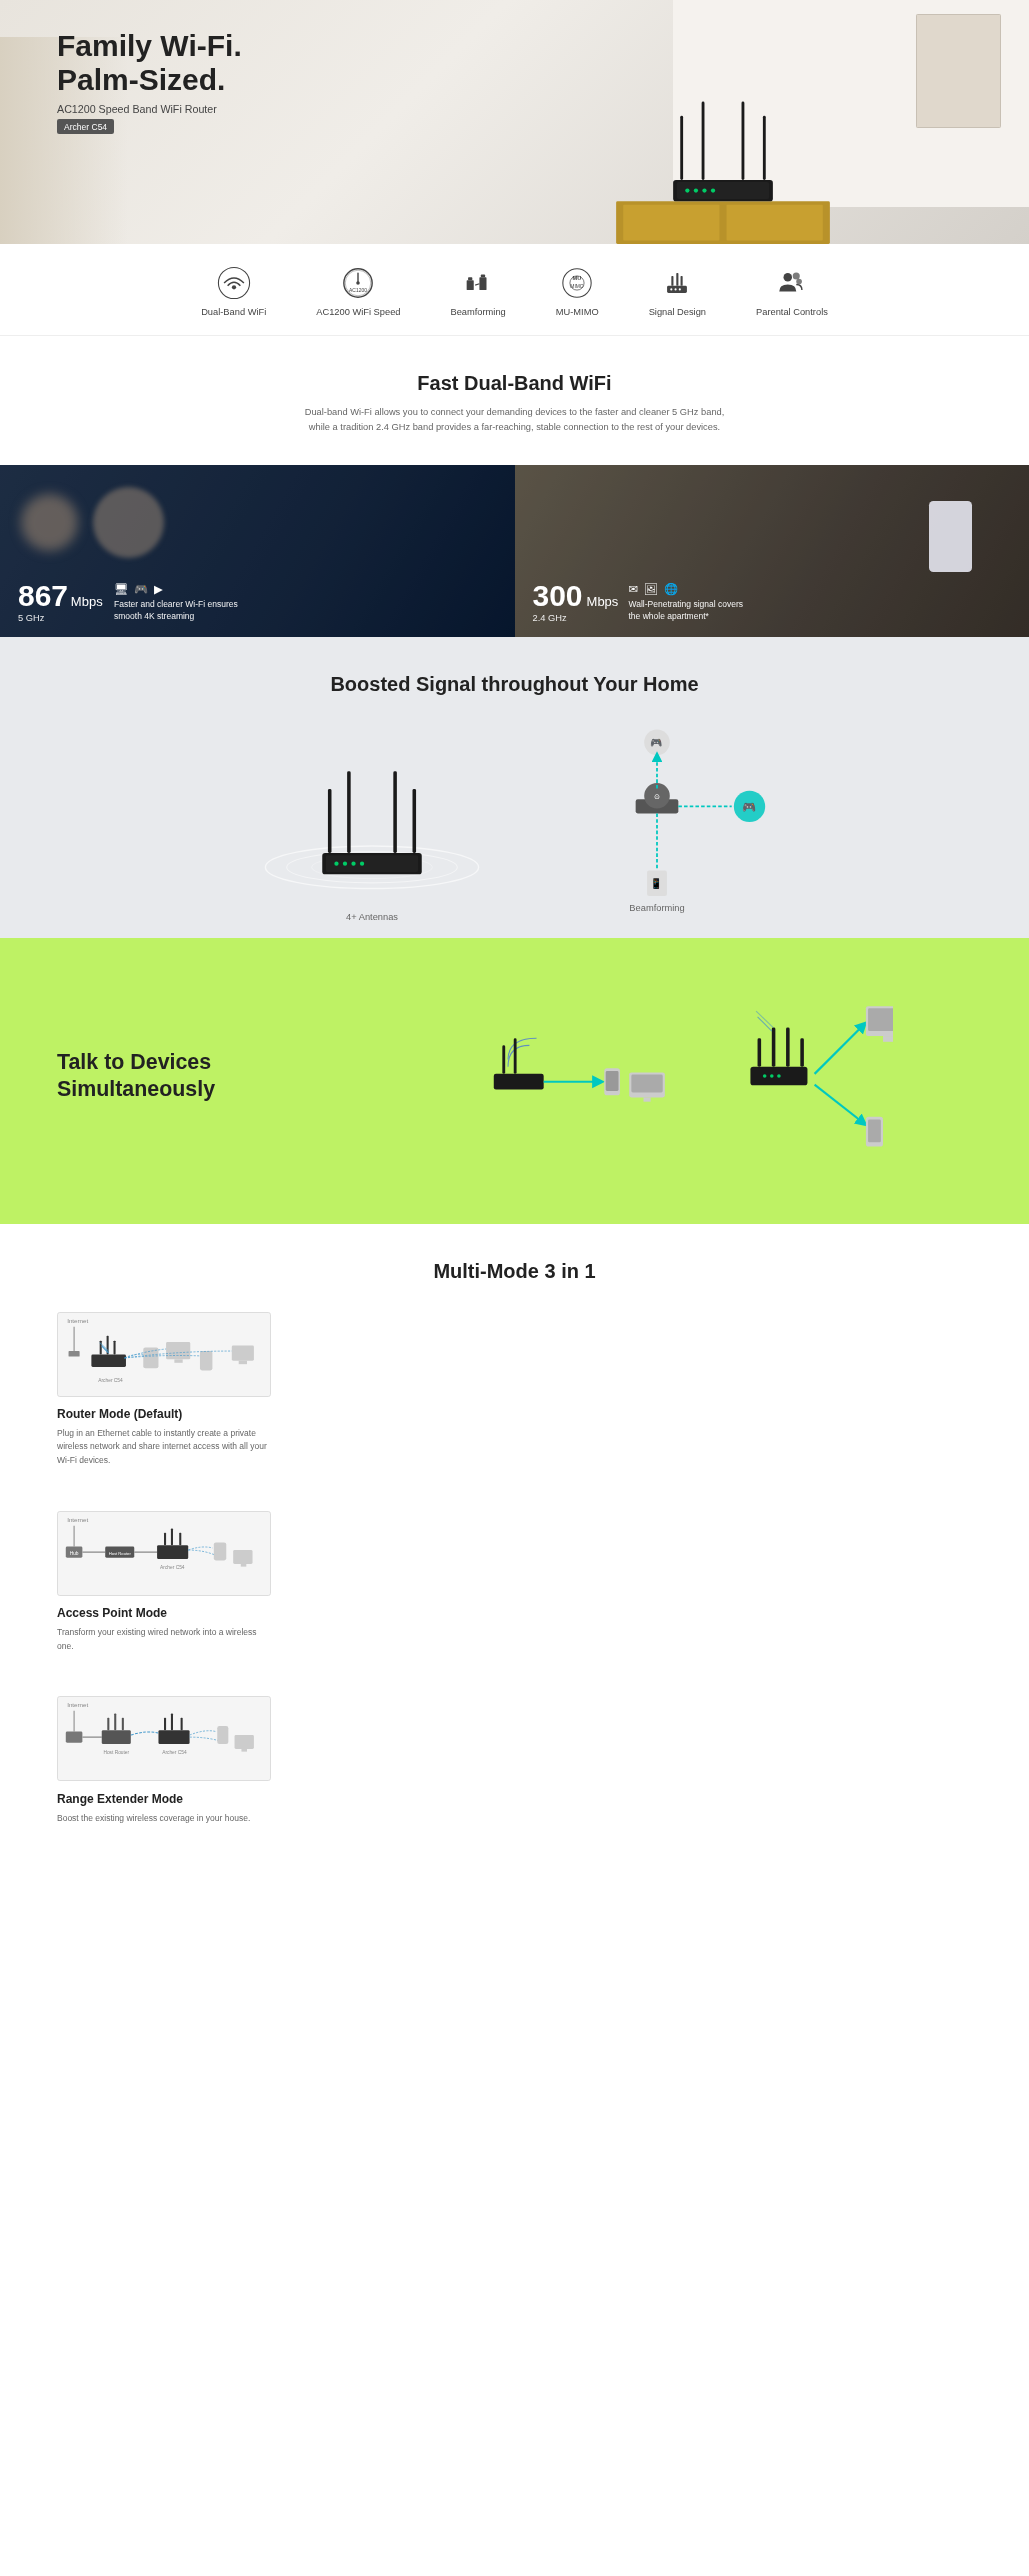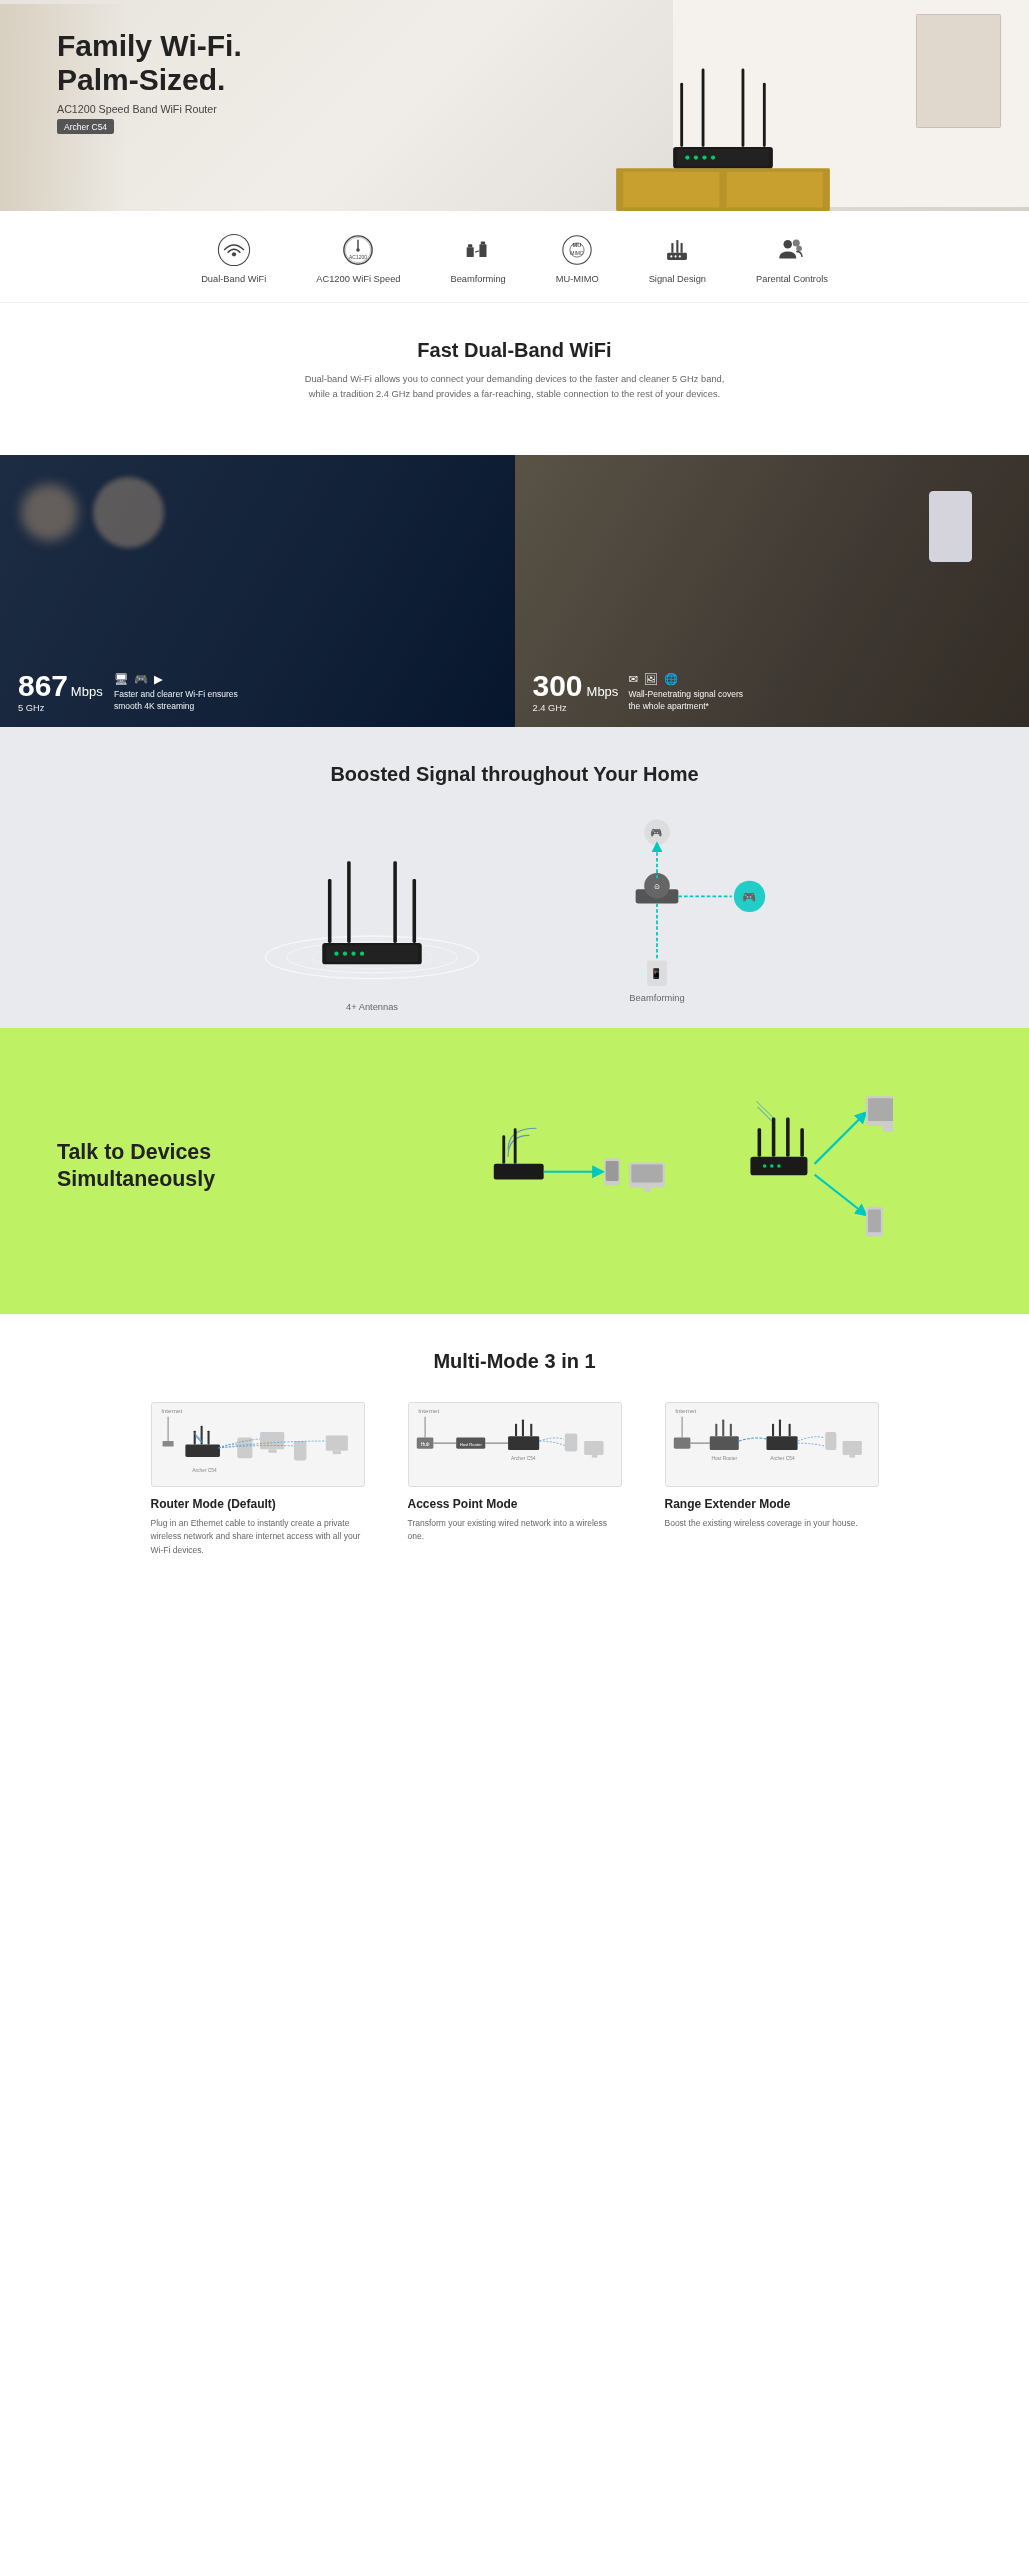--- a/index.html
+++ b/index.html
@@ -2,21 +2,21 @@
 <html style="font-size:11.4px"><head>
   <meta charset="utf-8">
   <style>
     * { box-sizing: border-box; margin: 0; padding: 0; }
     body { font-family: Arial, sans-serif; background: #fff; width: 1029px; overflow-x: hidden; }
 
     
     .hero {
       position: relative;
       width: 100%;
-      height: 211px;
+      height: 244px;
       background: linear-gradient(135deg, #e8e4dd 0%, #f0ede8 40%, #d4d0ca 100%);
       display: flex;
       align-items: center;
       overflow: hidden;
     }
     .hero-content {
       position: absolute;
       left: 57px;
       top: 28.5px;
     }
@@ -103,22 +103,22 @@
       color: #666;
       max-width: 427px;
       margin: 0 auto;
       line-height: 1.6;
     }
 
     
     .dual-band-photos {
       display: flex;
       width: 100%;
-      height: 272px;
-      margin-top: 32px;
+      height: 172px;
+      margin-top: 9px;
     }
     .photo-left {
       flex: 1;
       background: linear-gradient(135deg, #3a6080 0%, #2a4a60 50%, #1a3040 100%);
       position: relative;
       overflow: hidden;
     }
     .photo-right {
       flex: 1;
       background: linear-gradient(135deg, #808070 0%, #706860 50%, #504840 100%);
@@ -230,20 +230,21 @@
       background: #fff;
       padding: 36px 57px;
       text-align: center;
     }
     .mode-cards {
       display: flex;
       justify-content: center;
       gap: 43px;
       margin-top: 28.5px;
       align-items: flex-start;
+      flex-direction: column;
     }
     .mode-card {
       width: 214px;
       text-align: left;
     }
     .mode-diagram {
       width: 100%;
       height: 85px;
       background: #f5f5f5;
       border: 0.7px solid #ddd;

